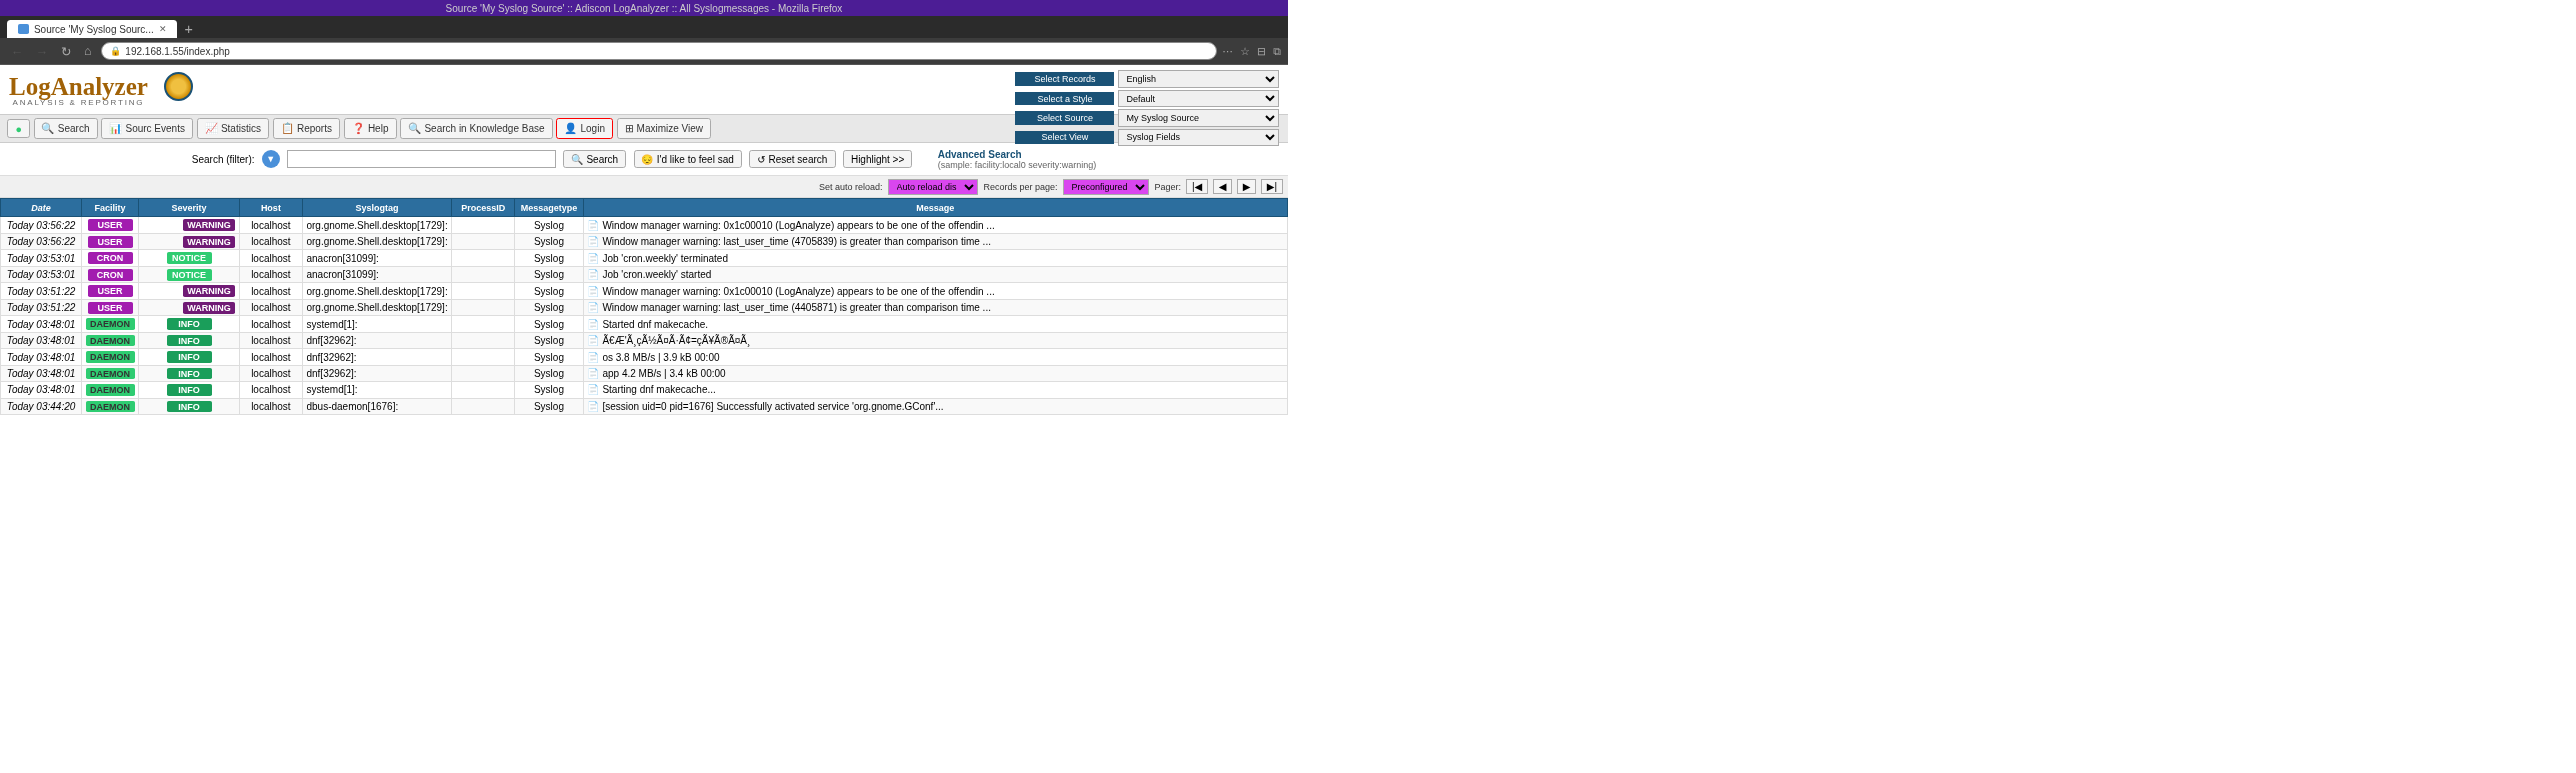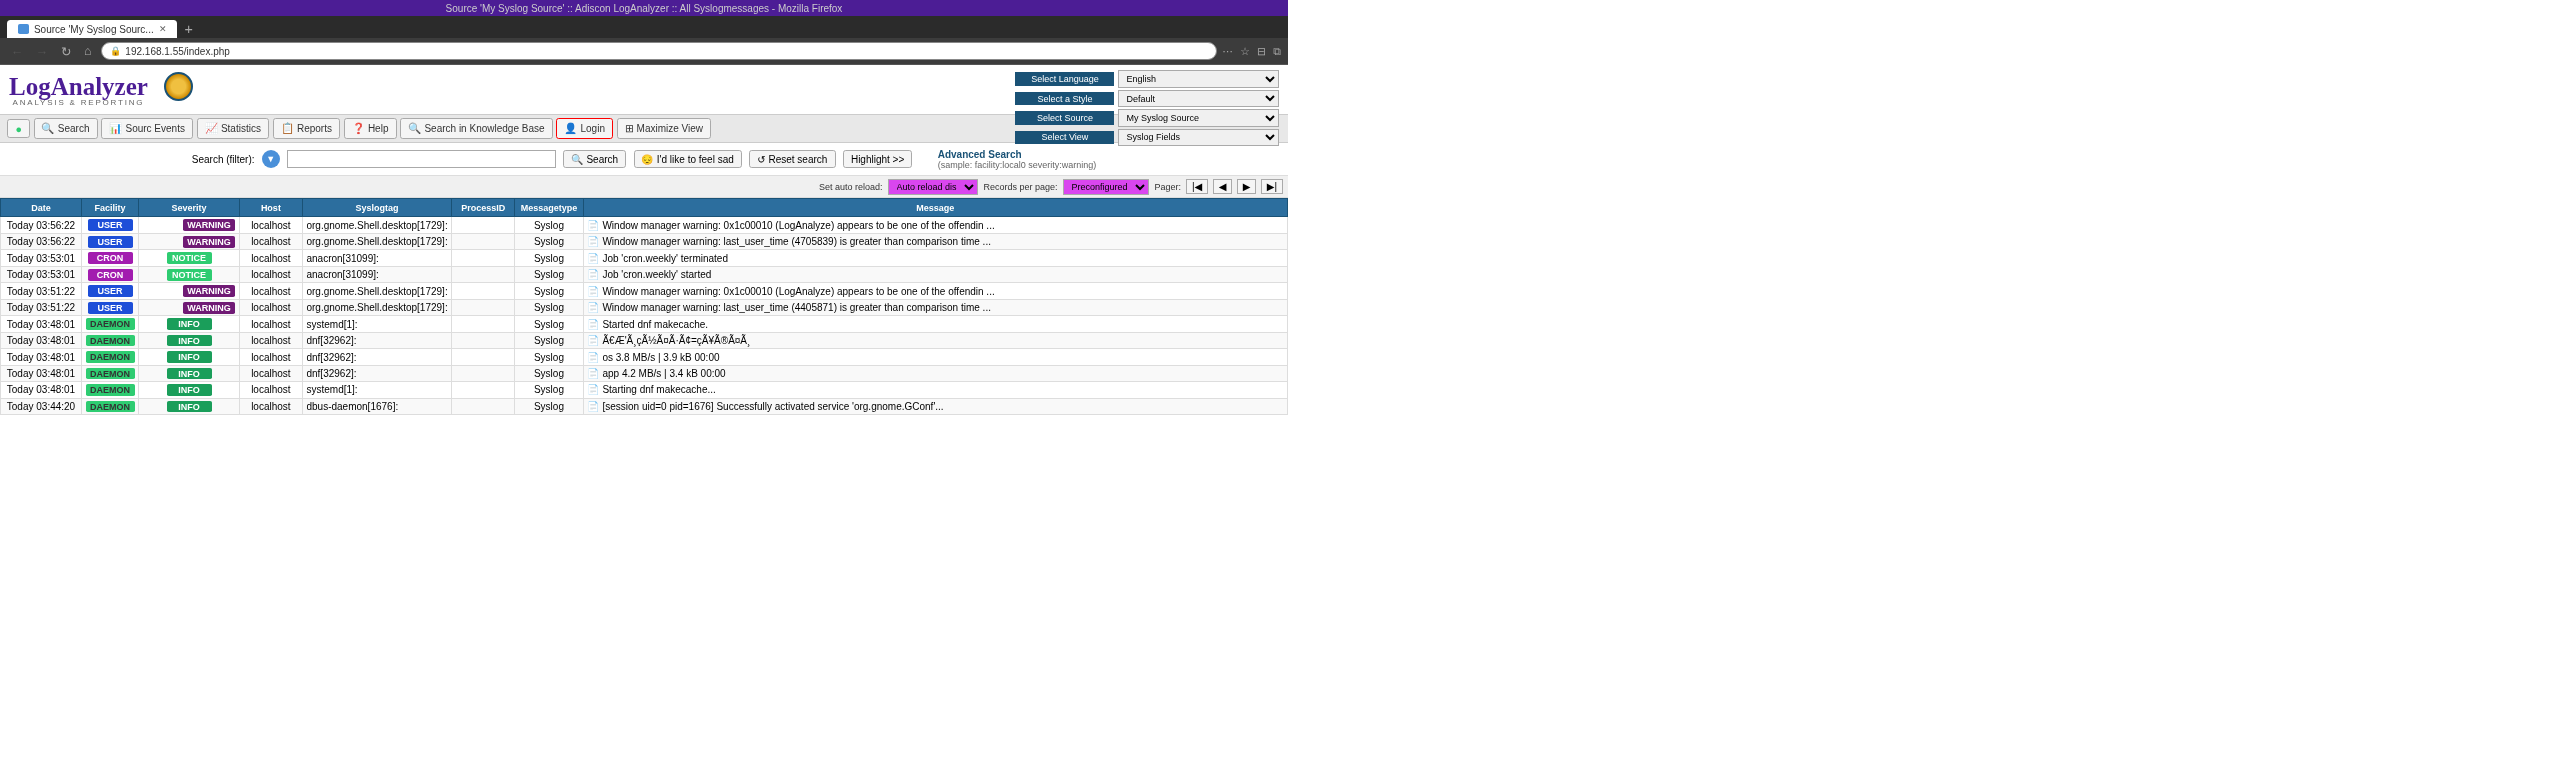--- a/index.html
+++ b/index.html
@@ -88,21 +88,21 @@
     
     .app-header {
       display: flex;
       align-items: center;
       padding: 7.2px 9px;
       background: #fff;
       border-bottom: 1.8px solid #ccc;
       position: relative;
     }
     .logo-area { display: flex; flex-direction: column; }
-    .logo-text { font-size: 25px; font-weight: bold; color: #4c1d95; font-family: 'Times New Roman', serif; display: flex; align-items: center; gap: 16px; }
+    .logo-text { font-size: 25px; font-weight: bold; color: #a16207; font-family: 'Times New Roman', serif; display: flex; align-items: center; gap: 16px; }
     .logo-icon {
       width: 29px; height: 29px;
       background: radial-gradient(circle, #f0c040 40%, #cc8800 70%);
       border-radius: 50%;
       border: 2.7px solid #1a5276;
       display: inline-block;
     }
     .logo-subtitle { font-size: 8px; color: #666; letter-spacing: 1.8px; margin-top: -3.6px; margin-left: 3.6px; }
     
     .header-right {
@@ -277,30 +277,30 @@
     
     .badge {
       display: inline-block;
       padding: 0.9px 4.5px;
       border-radius: 1.8px;
       font-size: 9px;
       font-weight: bold;
       text-align: center;
       min-width: 45px;
     }
-    .badge-user { background: #1d4ed8; color: #fff; }
+    .badge-user { background: #a21caf; color: #fff; }
     .badge-cron { background: #a21caf; color: #fff; }
     .badge-daemon { background: #2ecc71; color: #333; }
     .badge-warning { background: #701a75; color: #fff; margin-left: 40px; }
     .badge-notice { background: #2ecc71; color: #fff; }
     .badge-info { background: #1a9e5a; color: #fff; }
     
     .msg-icon { color: #666; font-size: 10px; cursor: pointer; }
     
-    .col-date { width: 81px; text-align: center; }
+    .col-date { width: 81px; text-align: center; font-style: italic; }
     .col-facility { width: 54px; text-align: center; }
     .col-severity { width: 58px; text-align: center; }
     .col-host { width: 63px; text-align: center; }
     .col-syslogtag { width: 148px; }
     .col-processid { width: 63px; text-align: center; }
     .col-msgtype { width: 54px; text-align: center; }
     .col-msg { }
   </style>
 </head>
 <body>
@@ -343,21 +343,21 @@
       <div class="logo-text">
         <span>LogAnalyzer</span>
         <span class="logo-icon"></span>
       </div>
       <div class="logo-subtitle">ANALYSIS &amp; REPORTING</div>
     </div>
 
     <div class="header-right">
 
       <div class="header-select-row">
-        <span class="header-select-label">Select Language</span>
+        <span class="header-select-label">Select Records</span>
         <select class="header-select">
           <option>English</option>
         </select>
       </div>
 
       <div class="header-select-row">
         <span class="header-select-label">Select a Style</span>
         <select class="header-select">
           <option>Default</option>
         </select>

